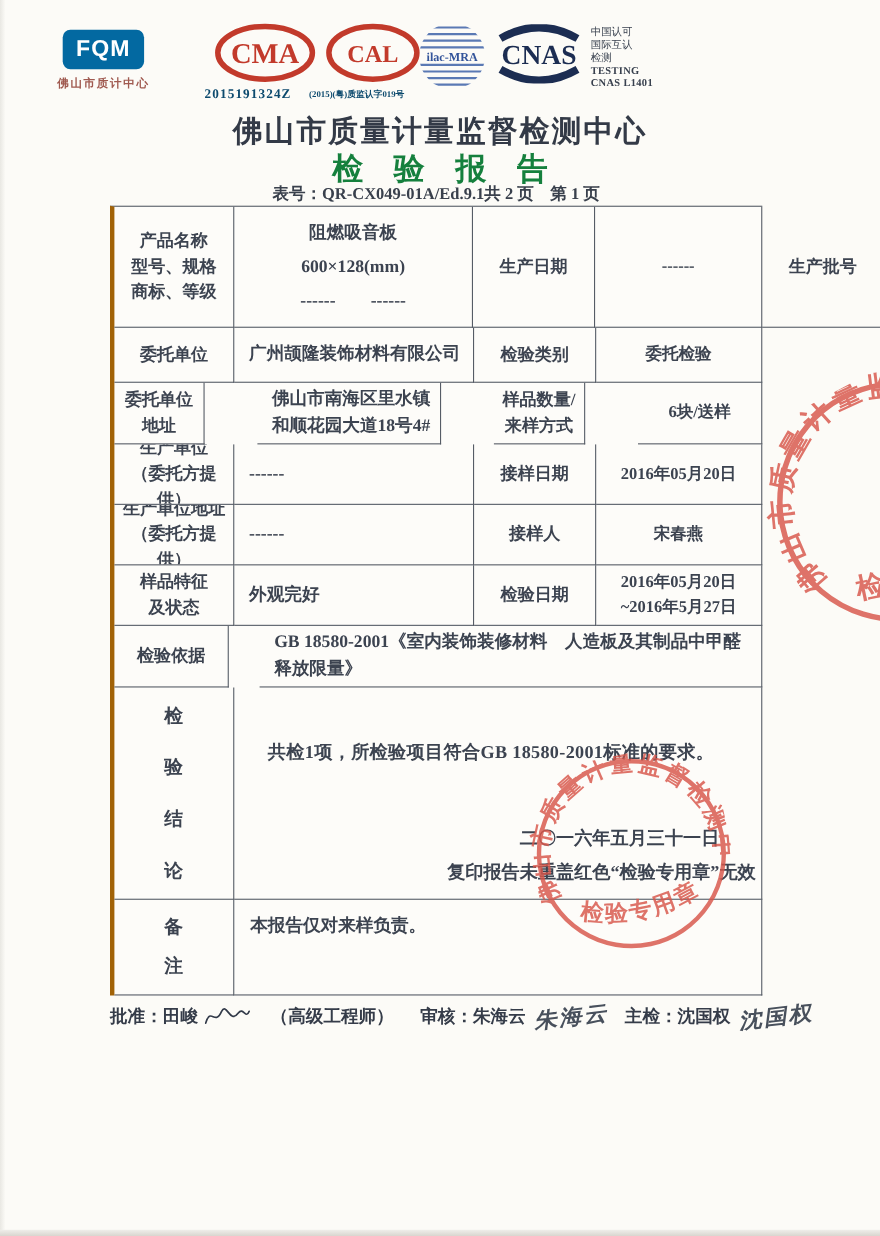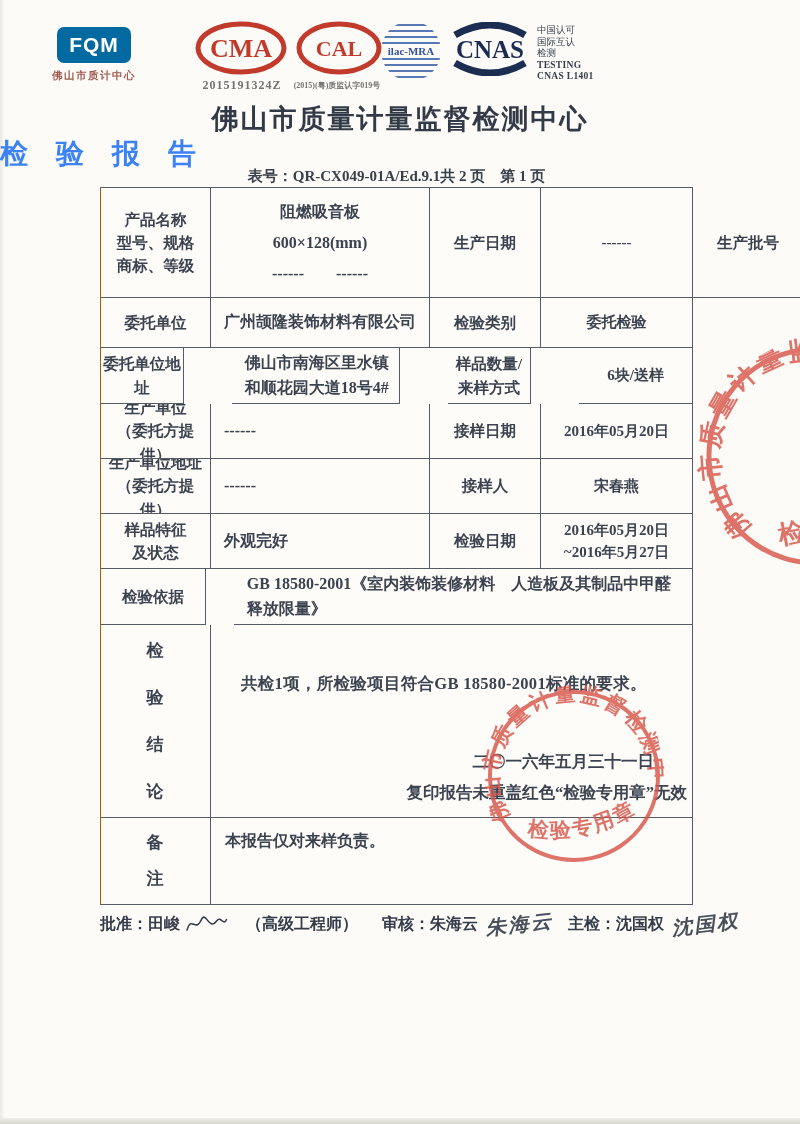--- a/index.html
+++ b/index.html
@@ -16,38 +16,38 @@
     background:linear-gradient(90deg,#e9e8e3,rgba(252,251,247,0)); }
   .abs { position:absolute; }
 
   
   .fqm-badge { left:57px; top:27px; width:74px; height:36px; background:#0369a1;
     border-radius:7px; display:flex; align-items:center; justify-content:center;
     color:#fff; font-weight:bold; font-size:21px; letter-spacing:1px;
     font-family:"Liberation Sans","DejaVu Sans",sans-serif; }
   .fqm-caption { left:34px; top:69px; width:120px; text-align:center; font-size:10.5px;
     color:#a05a50; letter-spacing:1.5px; font-weight:600; }
-  .logo-code { color:#737373; text-align:center; font-weight:600; }
+  .logo-code { color:#0c4a6e; font-weight:600; }
   .cma-code { left:186px; top:78px; width:112px; font-size:12px; letter-spacing:1px; }
   .cal-code { left:281px; top:80px; width:112px; font-size:8px; letter-spacing:0; }
   .cnas-text { left:537px; top:25px; font-size:9.5px; line-height:11.5px; color:#38404e; }
   .cnas-text .b { font-weight:bold; letter-spacing:.3px; }
   .report-no { left:597px; top:47px; display:flex; gap:9px; font-size:19px; font-weight:bold;
     color:#2e3442; letter-spacing:.5px; white-space:nowrap; }
 
   
   .org-title { left:0; right:0; top:101px; text-align:center; font-size:27px; font-weight:bold;
     letter-spacing:2px; color:#333a47; }
-  .doc-title { left:0; right:0; top:135px; font-size:28px; font-weight:bold;
-    color:#3b82f6; }
+  .doc-title { left:0; right:0; top:135px; text-align:center; font-size:28px; font-weight:bold;
+    color:#15803d; }
   .meta-row { left:100px; top:167px; width:593px; display:flex; justify-content:center;
     font-size:15px; font-weight:600; color:#39404c; }
 
   
-  .tbl { left:100px; top:187px; width:593px; border-top:1px solid #565c66; border-left:1px solid #a16207;
+  .tbl { left:100px; top:187px; width:593px; border-top:1px solid #565c66; border-left:4px solid #a16207;
     background:rgba(255,255,255,.25); }
   .tr { display:flex; }
   .td { border-right:1px solid #565c66; border-bottom:1px solid #565c66; height:100%;
     white-space:pre-line; overflow:hidden; }
   .w1{width:110px;} .w2{width:219px;} .w3{width:111px;} .w4{width:152px;} .wspan{width:482px;}
   .lab { display:flex; align-items:center; justify-content:center; text-align:center;
     font-size:15.5px; font-weight:600; line-height:1.5; padding:2px; }
   .val { display:flex; align-items:center; font-size:16px; font-weight:600;
     padding:4px 8px 4px 13px; line-height:1.55; }
   .val.center { justify-content:center; text-align:center; padding:4px; line-height:1.95; }

